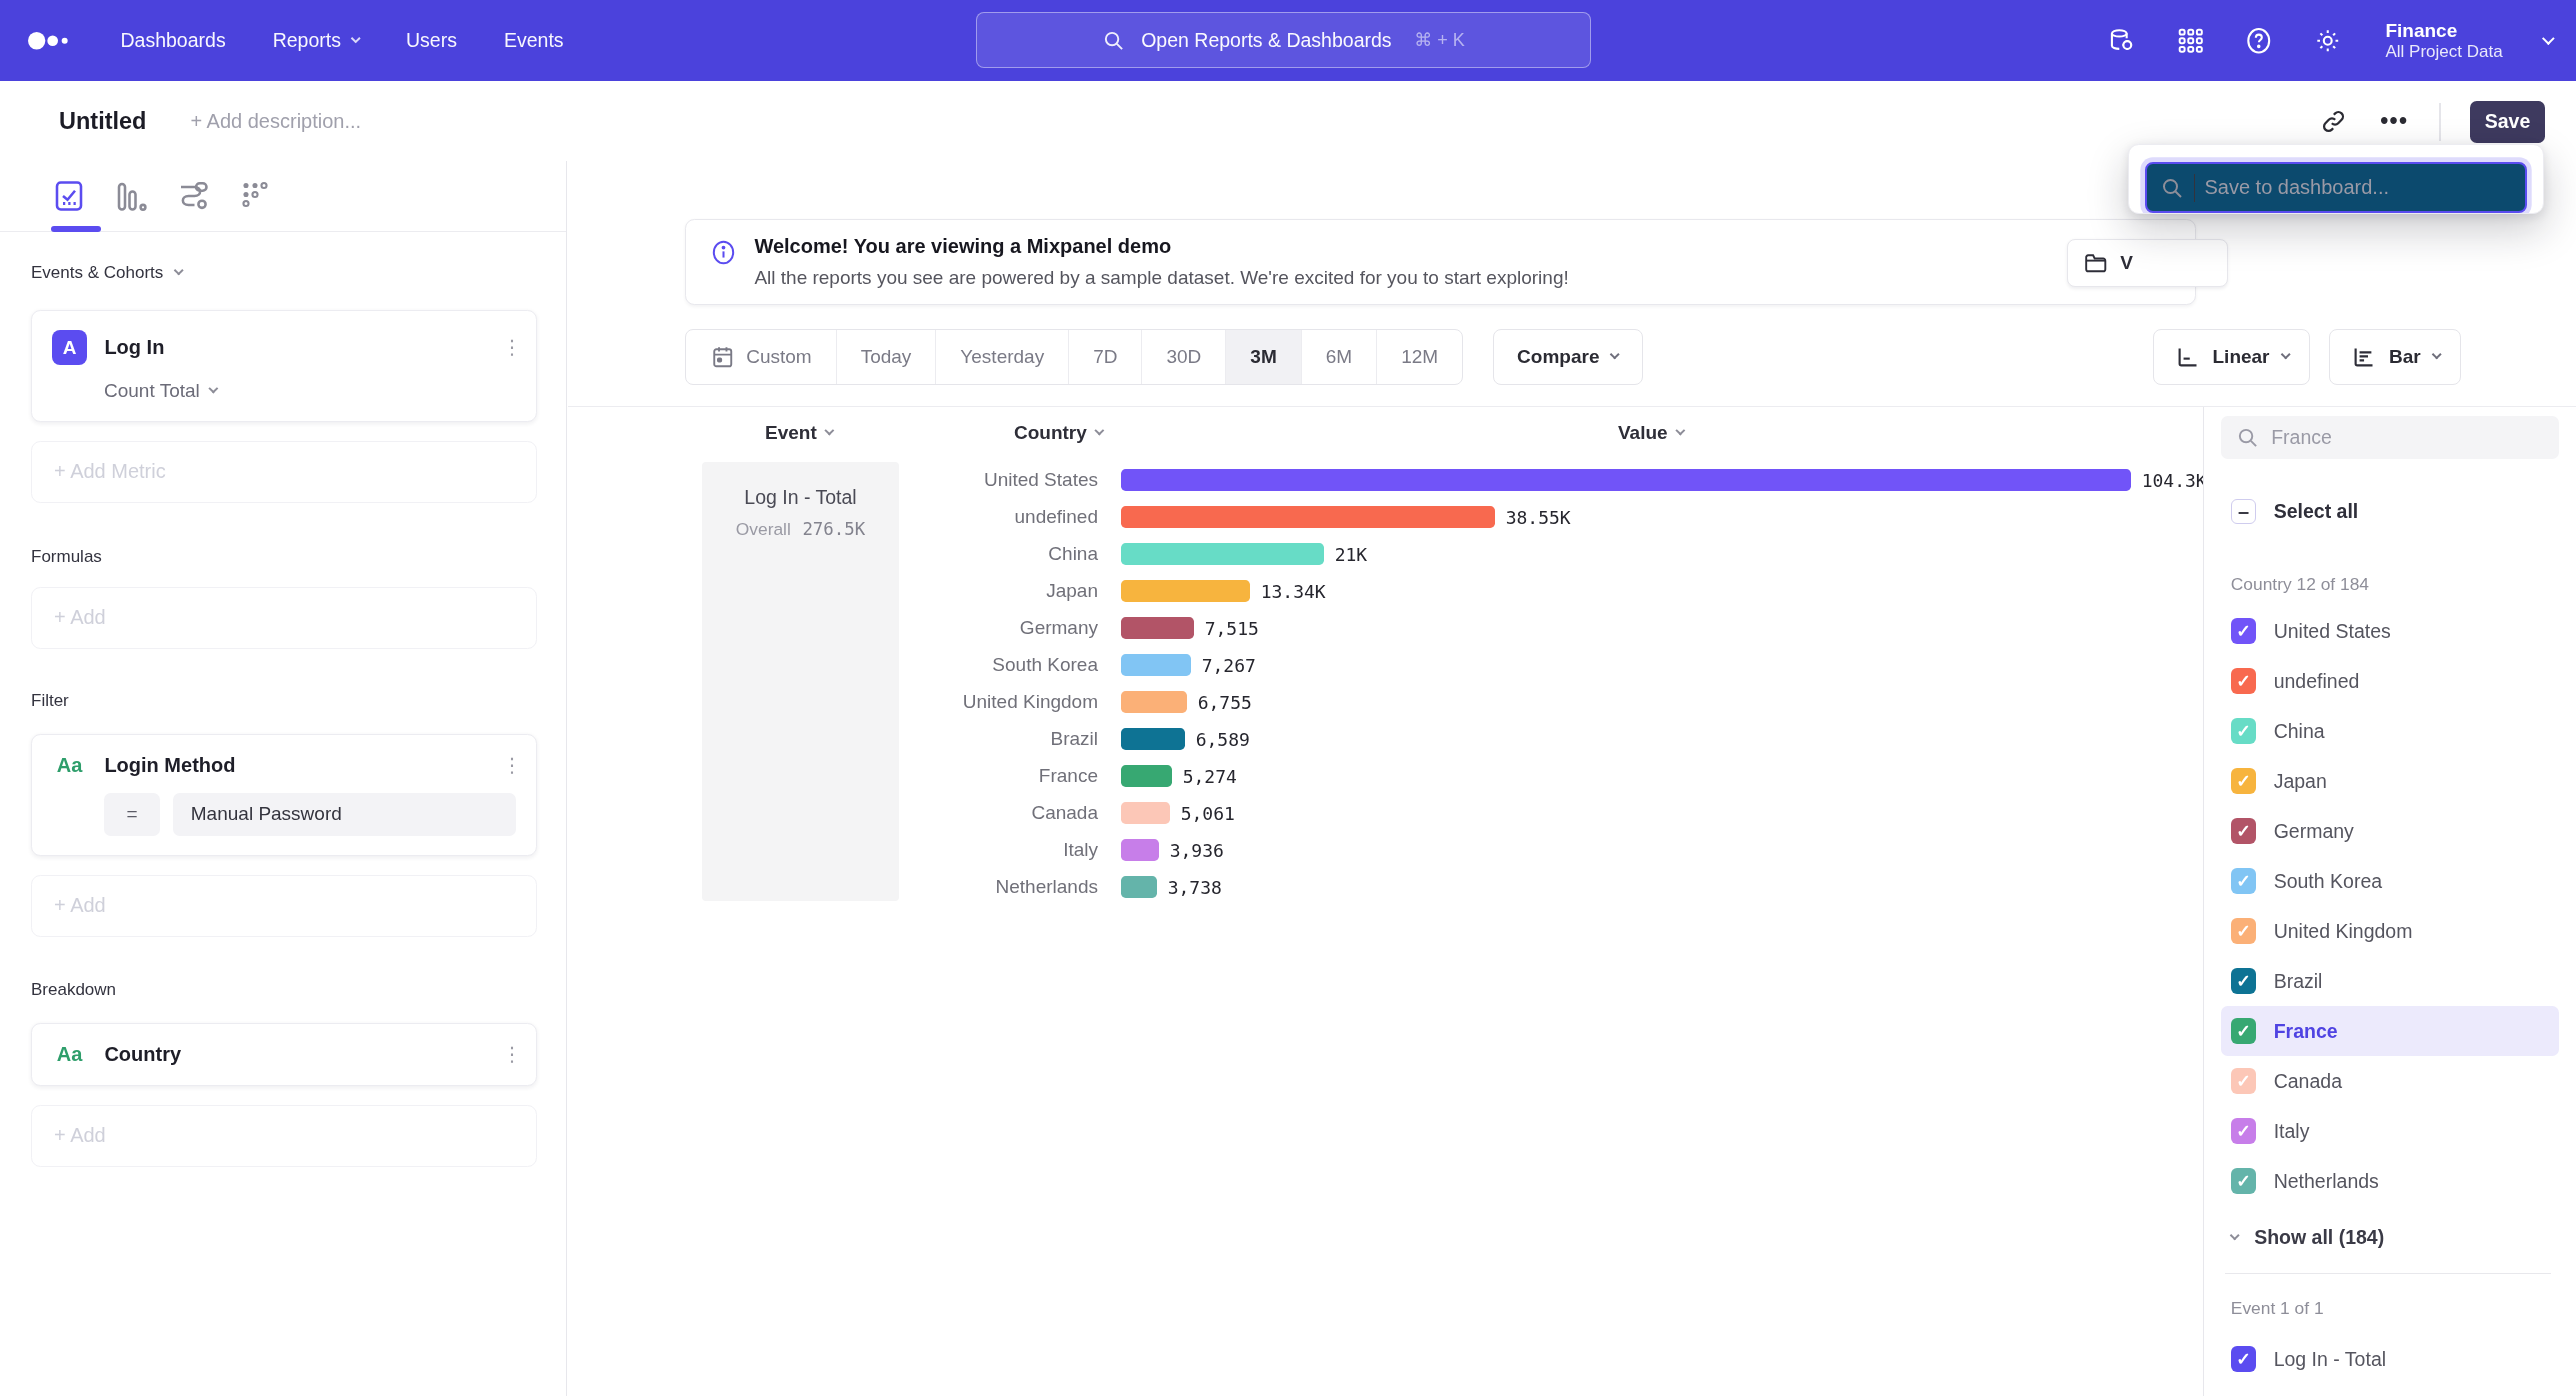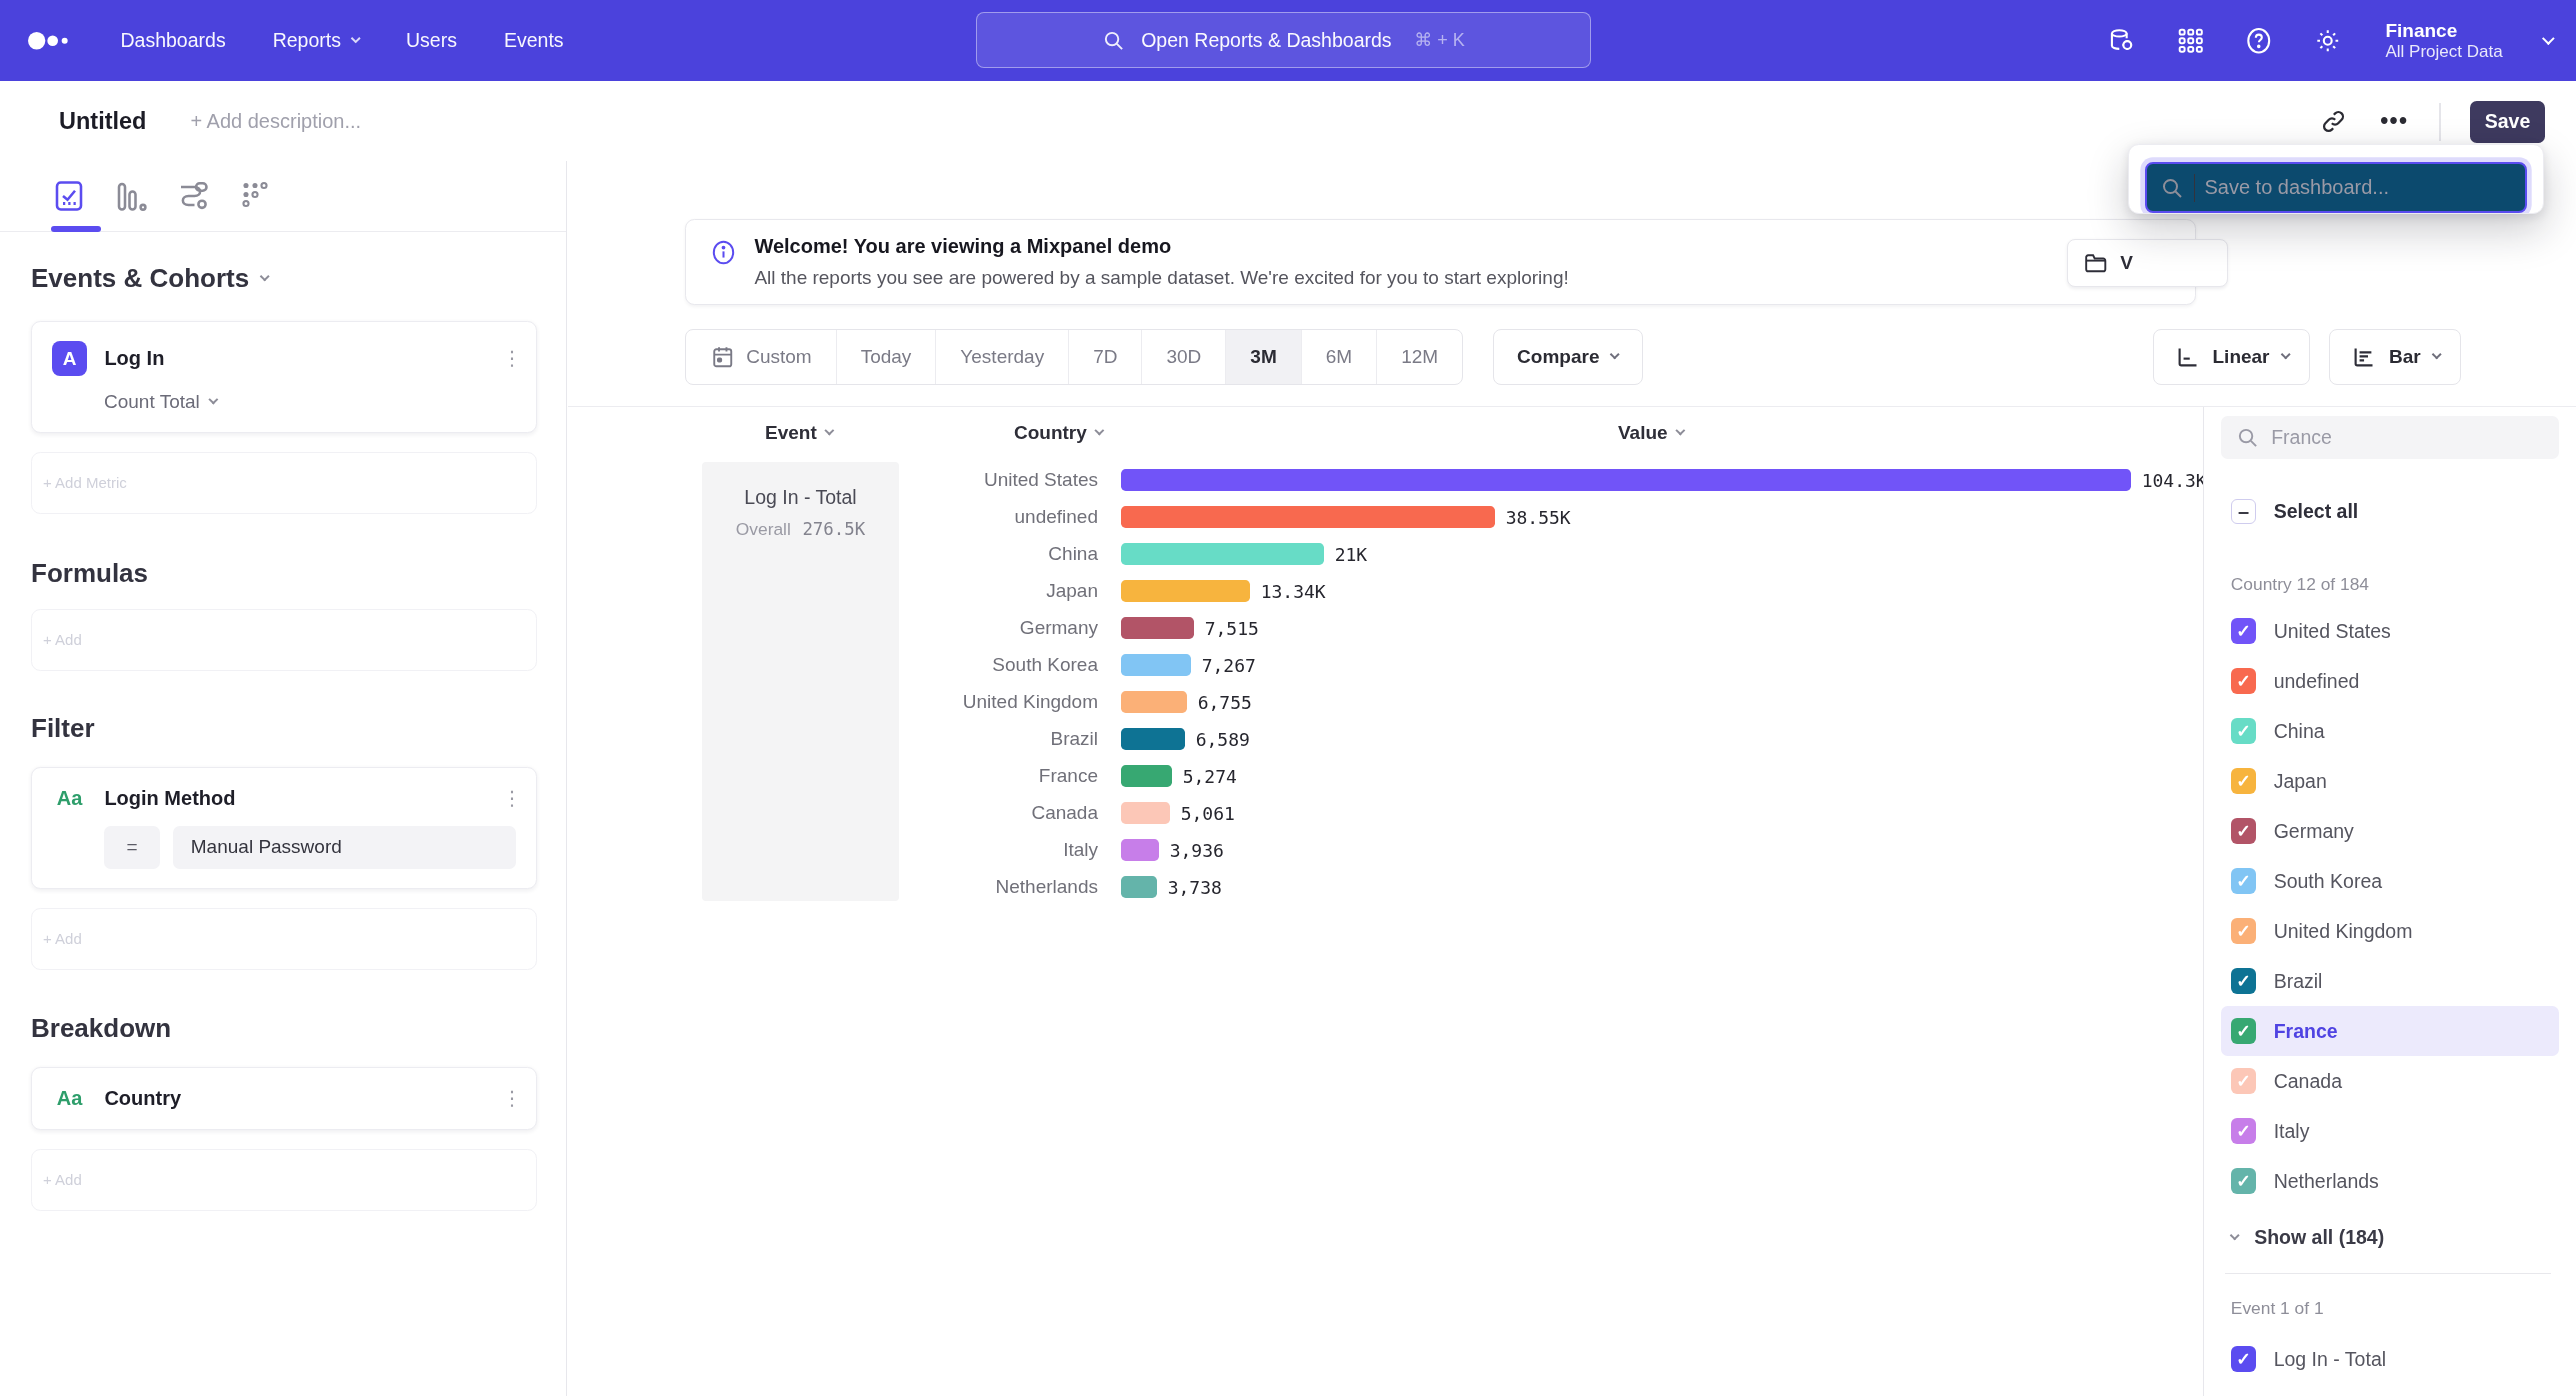--- a/index.html
+++ b/index.html
@@ -59,39 +59,39 @@
 
   
   .sidebar {
     position:absolute; left:0; top:161px; width:567px; bottom:0; background:#fff;
     border-right:1.3px solid #e7e7ec;
   }
   .tab-rail { height:71px; border-bottom:1.3px solid #ececf0; display:flex; align-items:center; gap:23px; padding-left:49px; position:relative; }
   .tab { width:39px; height:39px; display:flex; align-items:center; justify-content:center; cursor:pointer; }
   .tab-underline { position:absolute; left:51px; bottom:-1.3px; width:50px; height:6.7px; border-radius:4px; background:#5b4cf0; }
   .sb-body { padding:0 29.5px 0 31px; }
-  .sb-section-title { font-size:26px; font-weight:700; color:#33333f; display:flex; align-items:center; gap:12px; }
+  .sb-section-title { font-size:17px; font-weight:400; color:#33333f; display:flex; align-items:center; gap:12px; }
   .sb-section-title .chev { color:#8d8d98; width:7.4px; height:7.4px; }
   .card {
     border:1.3px solid #ececf1; border-radius:9.4px; background:#fff;
     box-shadow:0 1.3px 4px rgba(25,25,50,.07); padding:19px 20px;
   }
   .card-row { display:flex; align-items:center; }
   .badge-a {
     width:35px; height:35px; border-radius:8px; background:#5b4cf0; color:#fff;
     font-size:19px; font-weight:600; display:flex; align-items:center; justify-content:center;
   }
   .badge-aa { color:#2e9e6b; font-size:20px; font-weight:700; width:35px; text-align:center; }
   .card-label { margin-left:17.4px; font-size:20px; font-weight:600; color:#1e1e28; }
   .dots-v { margin-left:auto; color:#9a9aa4; font-size:20px; letter-spacing:0; line-height:0.62; text-align:center; width:13.4px; cursor:pointer; }
   .sub-control { margin-left:52px; margin-top:14.8px; display:flex; align-items:center; gap:10.7px; font-size:19px; color:#6b6b78; cursor:pointer; }
   .sub-control .chev { color:#8d8d98; width:6.7px; height:6.7px; }
   .ghost-card {
     border:1.3px solid #f1f1f5; border-radius:9.4px; height:62px; display:flex; align-items:center;
-    padding-left:11px; color:#cfd0da; font-size:15px; cursor:pointer;
+    padding-left:22px; color:#cfd0da; font-size:20px; cursor:pointer;
   }
   .filter-line2 { display:flex; gap:13.4px; margin-top:16px; margin-left:52px; }
   .op-box { width:56px; height:43px; background:#f3f3f6; border-radius:6.7px; display:flex; align-items:center; justify-content:center; font-size:19px; color:#5b5b66; cursor:pointer; }
   .val-box { flex:1; height:43px; background:#f3f3f6; border-radius:6.7px; display:flex; align-items:center; padding-left:17.4px; font-size:19px; color:#34343e; cursor:pointer; }
 
   
   .main { position:absolute; left:568px; top:161px; right:0; bottom:0; background:#fff; }
 
   .banner {
     position:absolute; left:117px; top:58px; width:1511px; height:86px;

